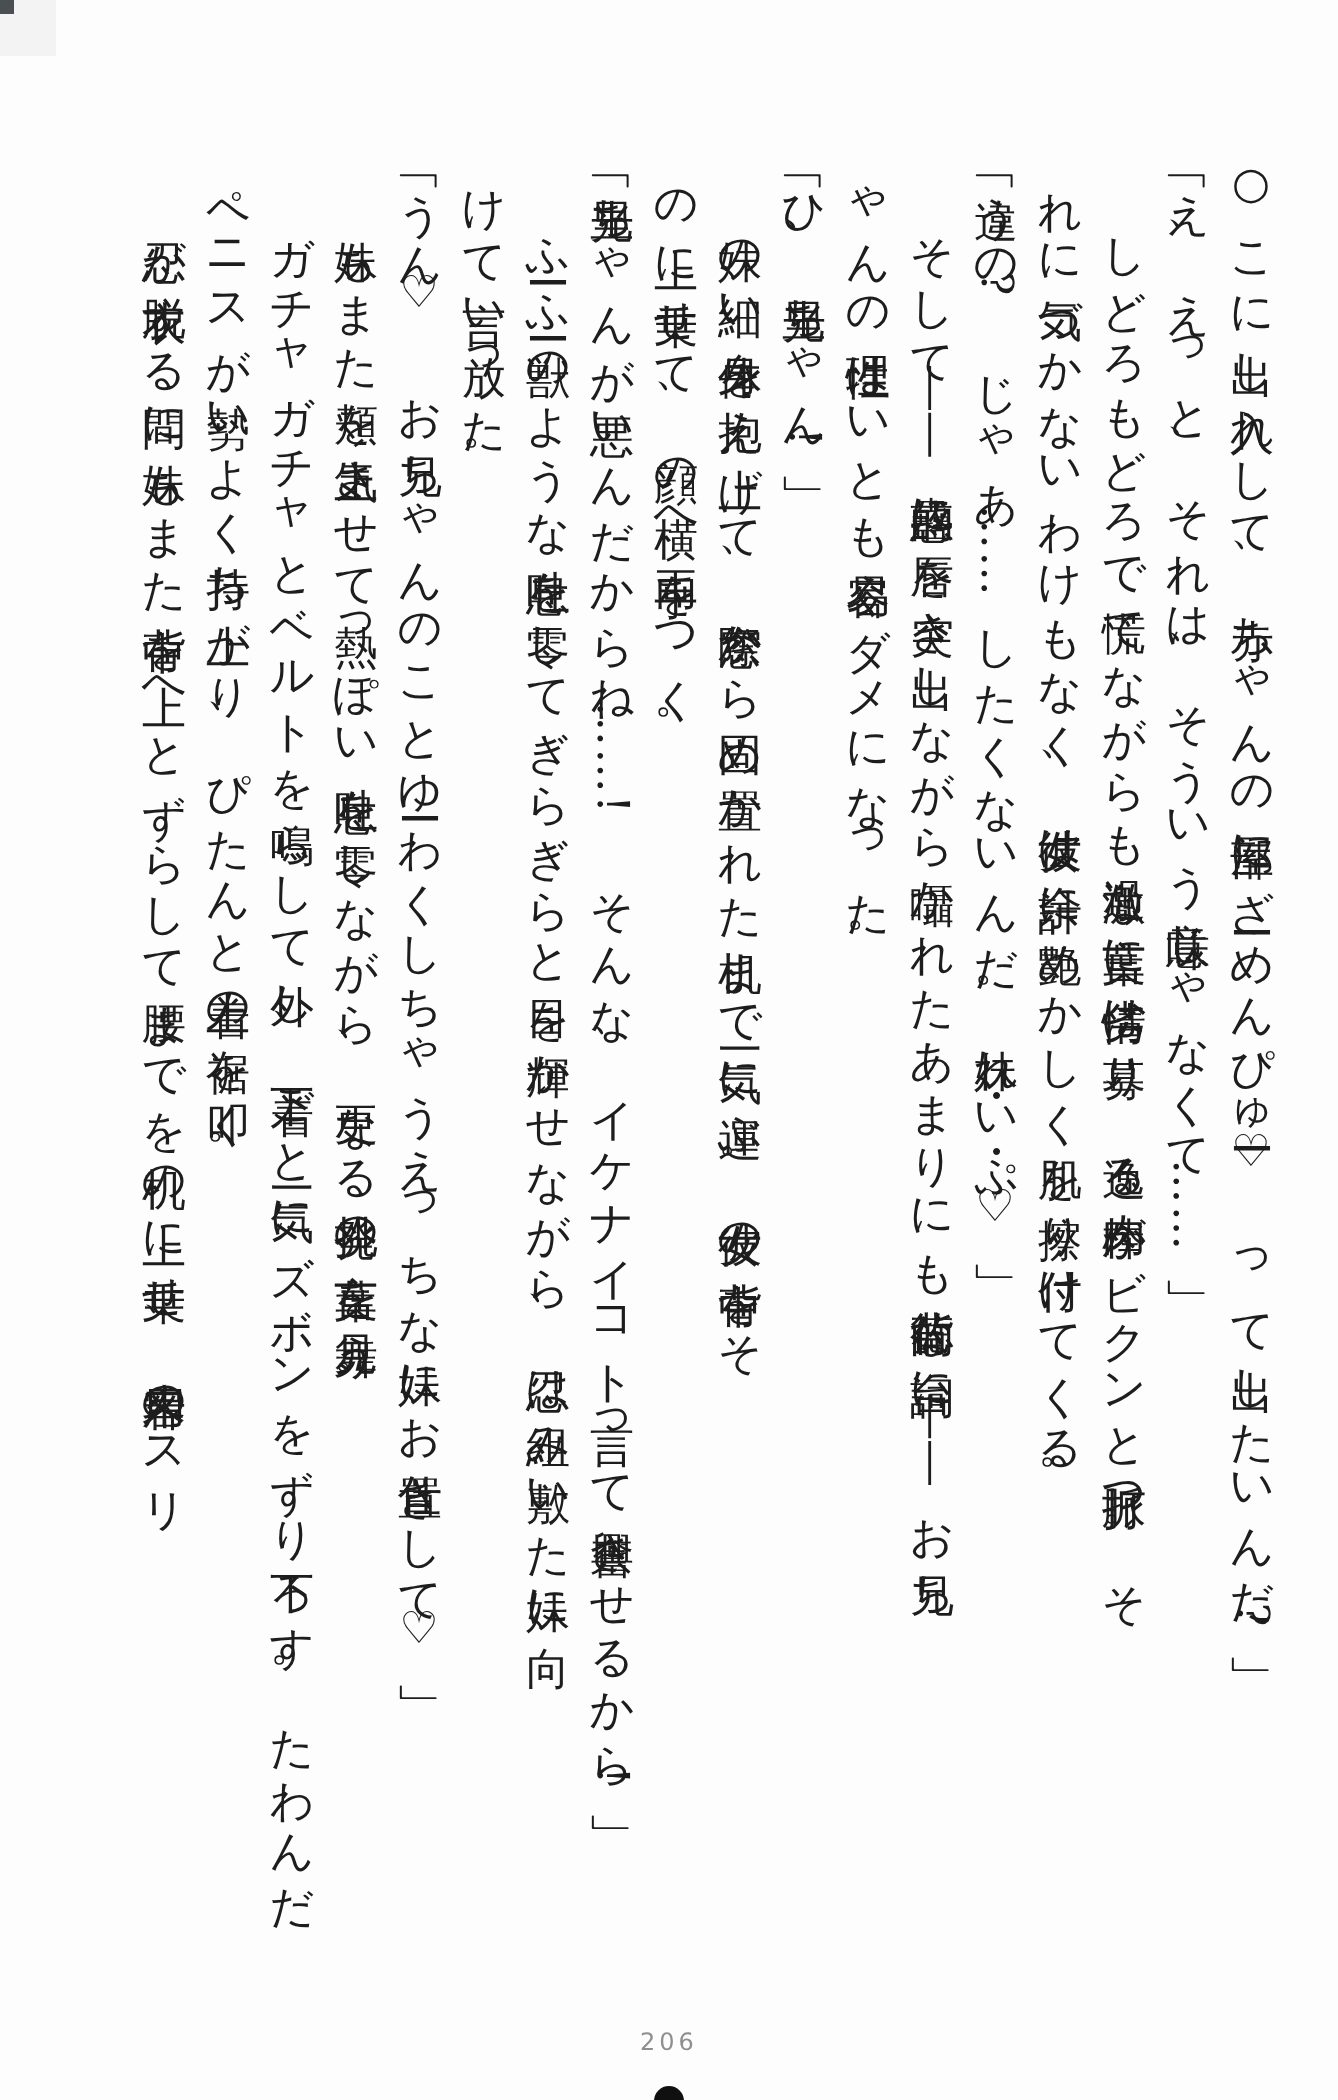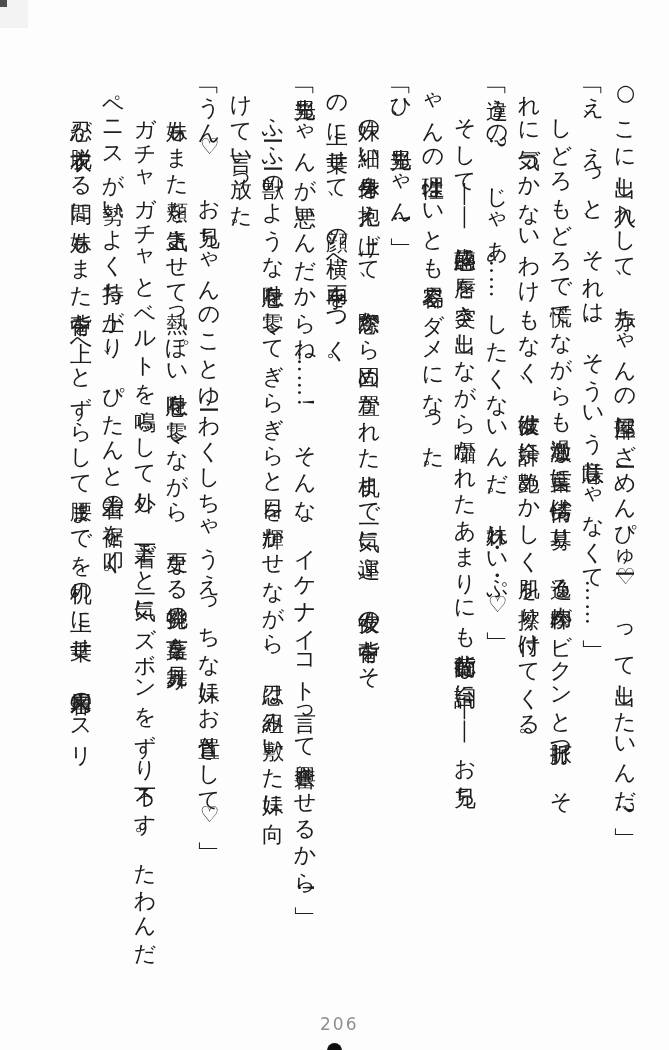--- a/index.html
+++ b/index.html
@@ -29,21 +29,21 @@
     line-height: 32px;       
     letter-spacing: 1.4px;   
     white-space: nowrap;
     font-weight: 500;
   }
   .page-number {
     position: absolute;
     top: 1014px;
     left: 320px;
     font-family: "DejaVu Sans", "Liberation Sans", sans-serif;
-    font-size: 17px;
+    font-size: 12px;
     letter-spacing: 2px;
     color: #8f8f8f;
   }
   
   .artifact-corner-bg {
     position: absolute;
     left: 0; top: 0;
     width: 28px; height: 28px;
     background: #f3f3f3;
   }

